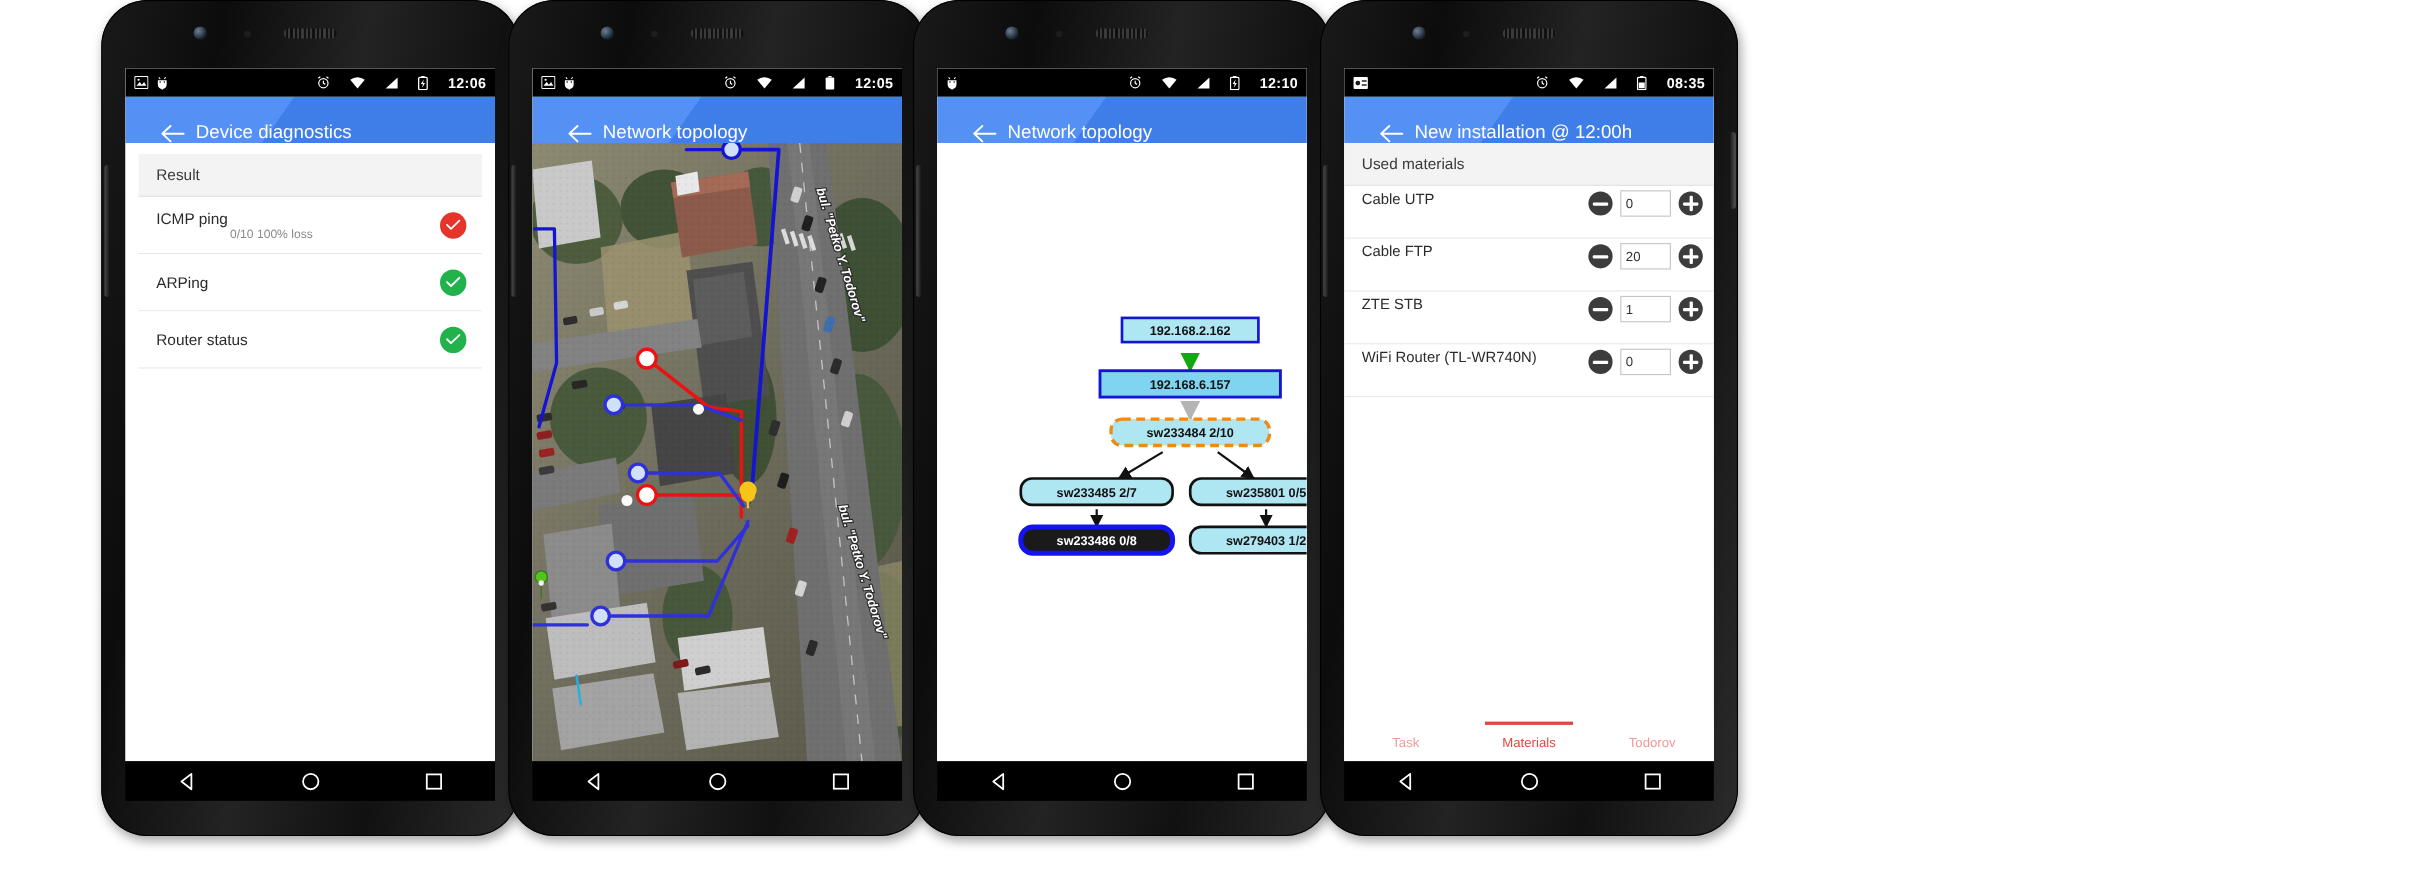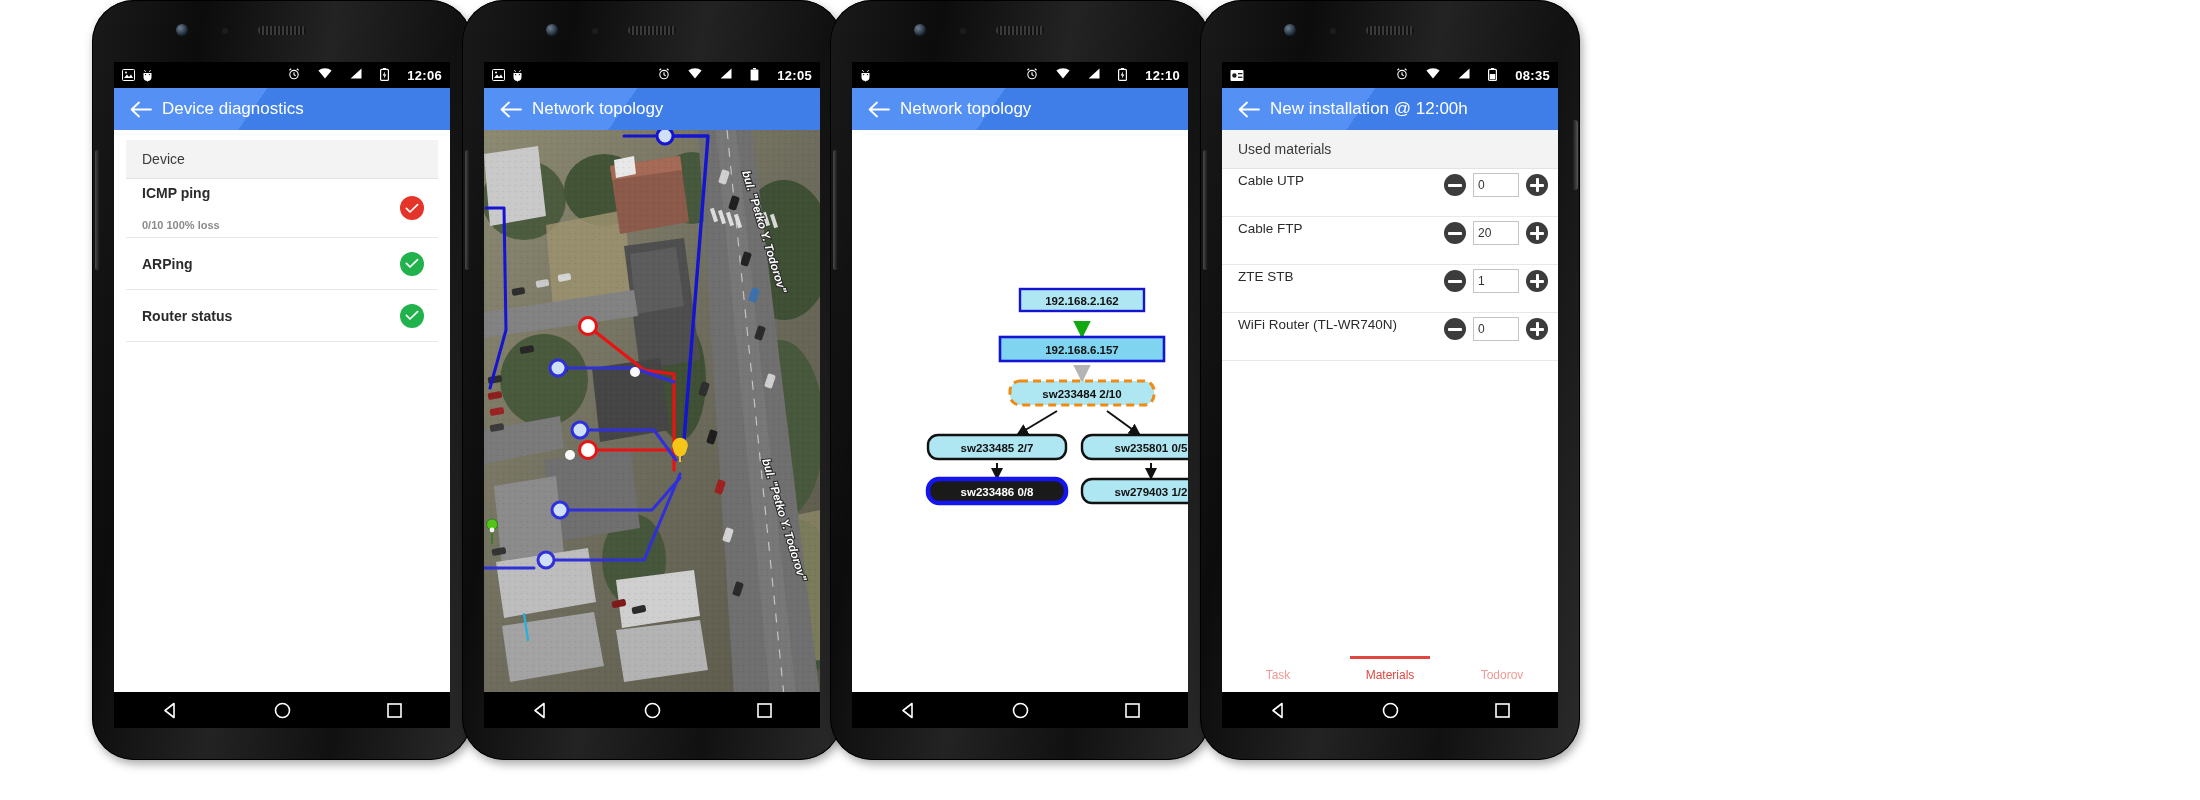--- a/index.html
+++ b/index.html
@@ -45,44 +45,44 @@
     position: absolute; left: 22px; top: 62px; width: 336px; height: 630px;
     background: #ffffff; overflow: hidden;
   }
 
   
   .statusbar {
     height: 26px; background: #000; display: flex; align-items: center;
     padding: 0 8px; color: #fff; font-size: 12px;
   }
   .sb-left { display: flex; align-items: center; gap: 7px; }
-  .sb-right { margin-left: auto; display: flex; align-items: flex-start; gap: 18px; }
+  .sb-right { margin-left: auto; display: flex; align-items: center; gap: 18px; }
   .sb-clock { font-size: 13px; font-weight: bold; letter-spacing: .3px; }
   .ic { display: block; }
 
   
   .appbar {
-    height: 42px; background: #4285f4; display: flex; align-items: center;
-    padding: 0 10px; color: #fff;
+    height: 42px; background: #4285f4; display: flex; align-items: flex-end;
+    padding: 0 26px; color: #fff;
     background-image: linear-gradient(125deg, rgba(255,255,255,.10) 0 42%, rgba(0,0,0,.05) 42% 100%);
   }
   .appbar .back { width: 34px; display: flex; align-items: center; justify-content: center; }
   .appbar .title { font-size: 17px; font-weight: 400; padding-left: 4px; white-space: nowrap; }
 
   
   .content { height: 566px; background: #fff; position: relative; }
   .section-hdr {
     background: #f3f3f3; border-bottom: 1px solid #e2e2e2;
     padding: 11px 16px; font-size: 14px; color: #3a3a3a;
   }
   .row {
     display: flex; align-items: center; min-height: 52px;
     padding: 6px 14px 6px 16px; border-bottom: 1px solid #e8e8e8; background: #fff;
   }
-  .row-main { display: flex; flex-direction: column; gap: 2px; flex: 1; font-weight: bold; }
+  .row-main { display: flex; flex-direction: row; gap: 2px; flex: 1; }
   .row-title { font-size: 14px; color: #2b2b2b; }
   .row-sub { font-size: 11px; color: #8a8a8a; margin-top: 16px; }
   .badge {
     width: 24px; height: 24px; border-radius: 50%;
     display: flex; align-items: center; justify-content: center; flex: none;
   }
   .badge.ok { background: #22b24c; }
   .badge.fail { background: #e5342a; }
 
   
@@ -184,21 +184,21 @@
         <div class="back">
           <svg width="22" height="17" viewBox="0 0 22 17">
               <path d="M21 8.5H2M9 1.5L1.6 8.5 9 15.5" stroke="#fff" stroke-width="1.8" fill="none" stroke-linecap="round" stroke-linejoin="round"></path>
             </svg>
         </div>
         <div class="title">Device diagnostics</div>
       </div>
 
       <div class="content">
         <div style="padding:10px 12px 0 12px">
-          <div class="section-hdr">Device</div>
+          <div class="section-hdr">Result</div>
 
           <div class="row">
             <div class="row-main">
               <span class="row-title">ICMP ping</span>
               <span class="row-sub">0/10 100% loss</span>
             </div>
             <div class="badge fail">
               <svg width="14" height="11" viewBox="0 0 14 11">
                   <path d="M1.4 5.4L5 9 12.6 1.6" stroke="#fff" stroke-width="1.7" fill="none" stroke-linecap="round" stroke-linejoin="round"></path>
                 </svg>

